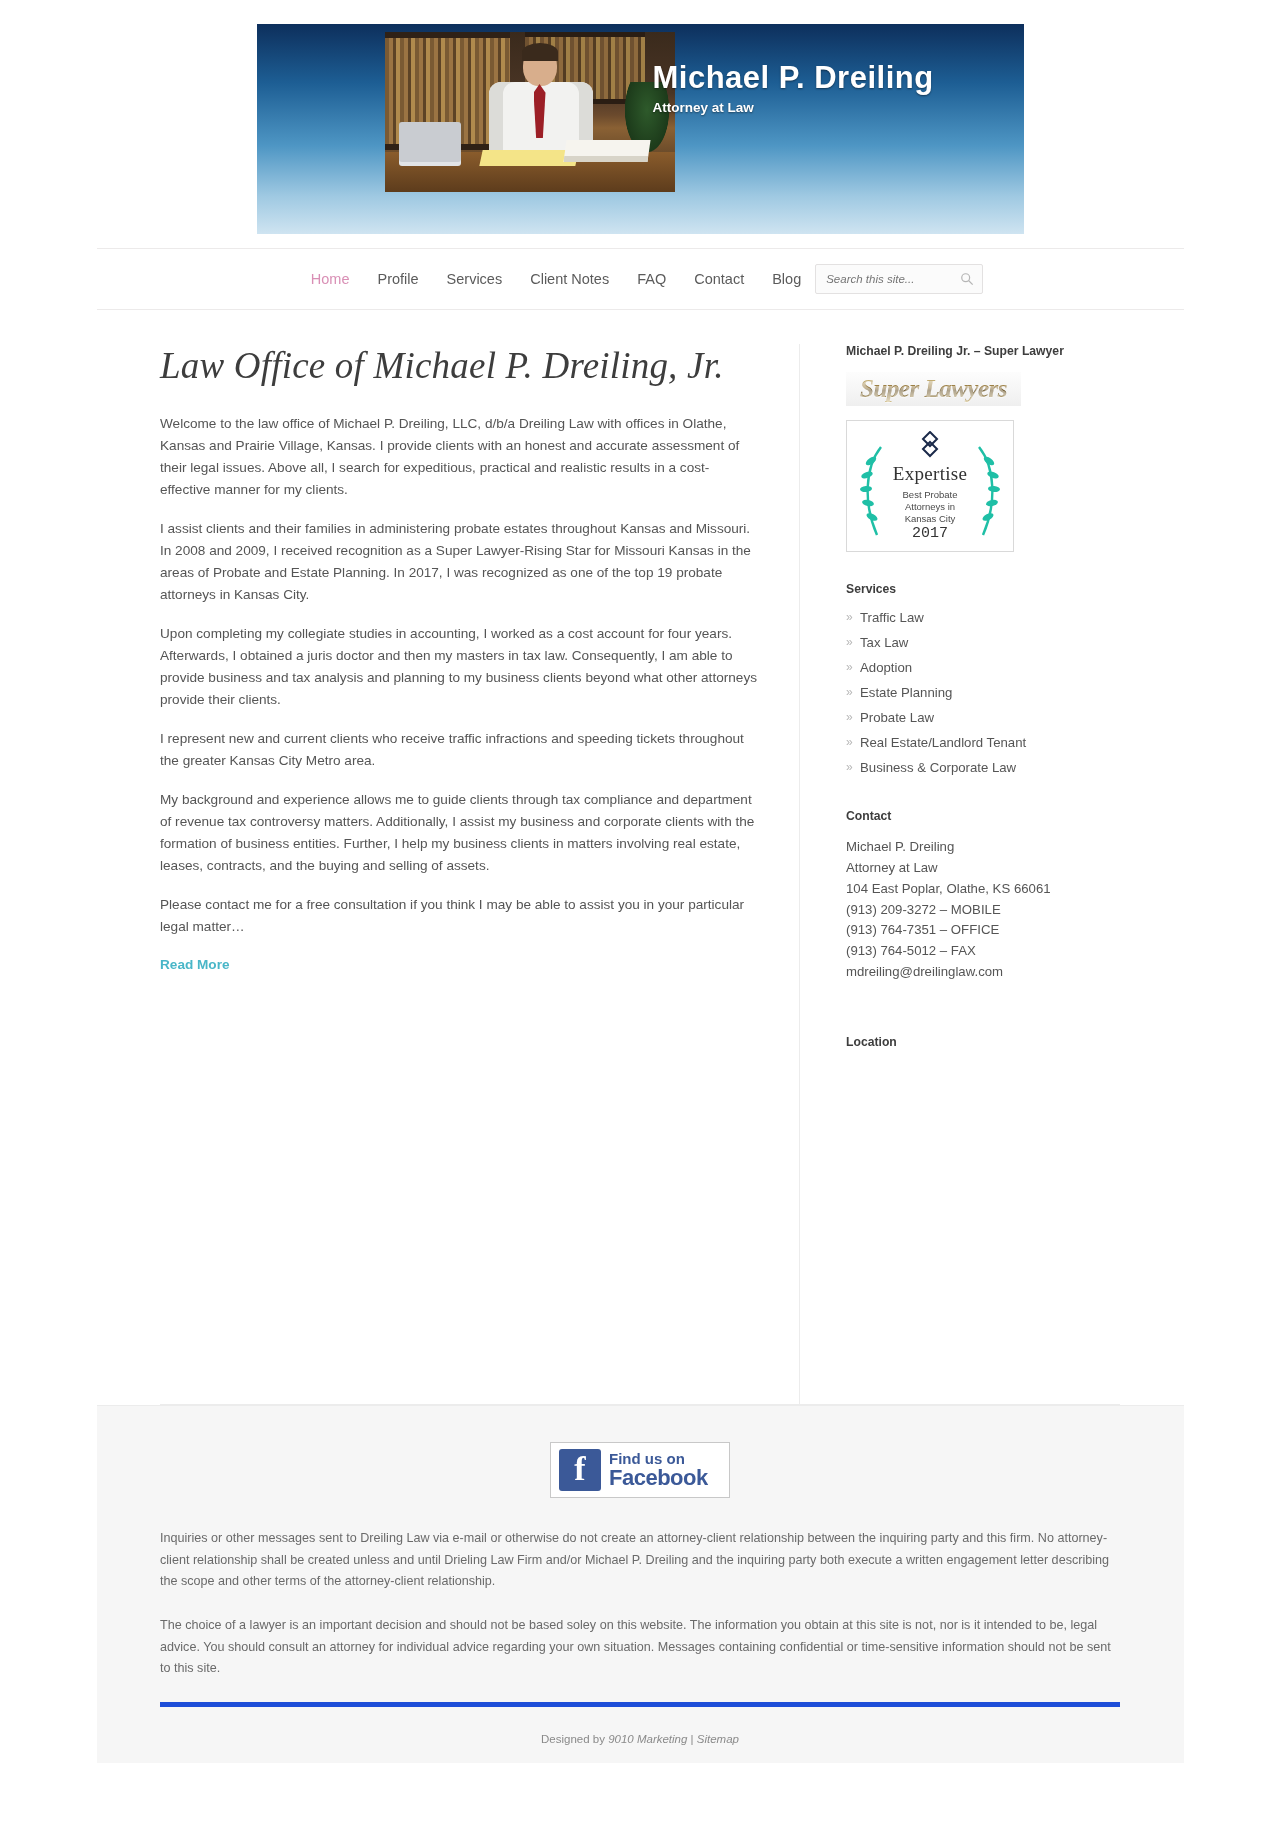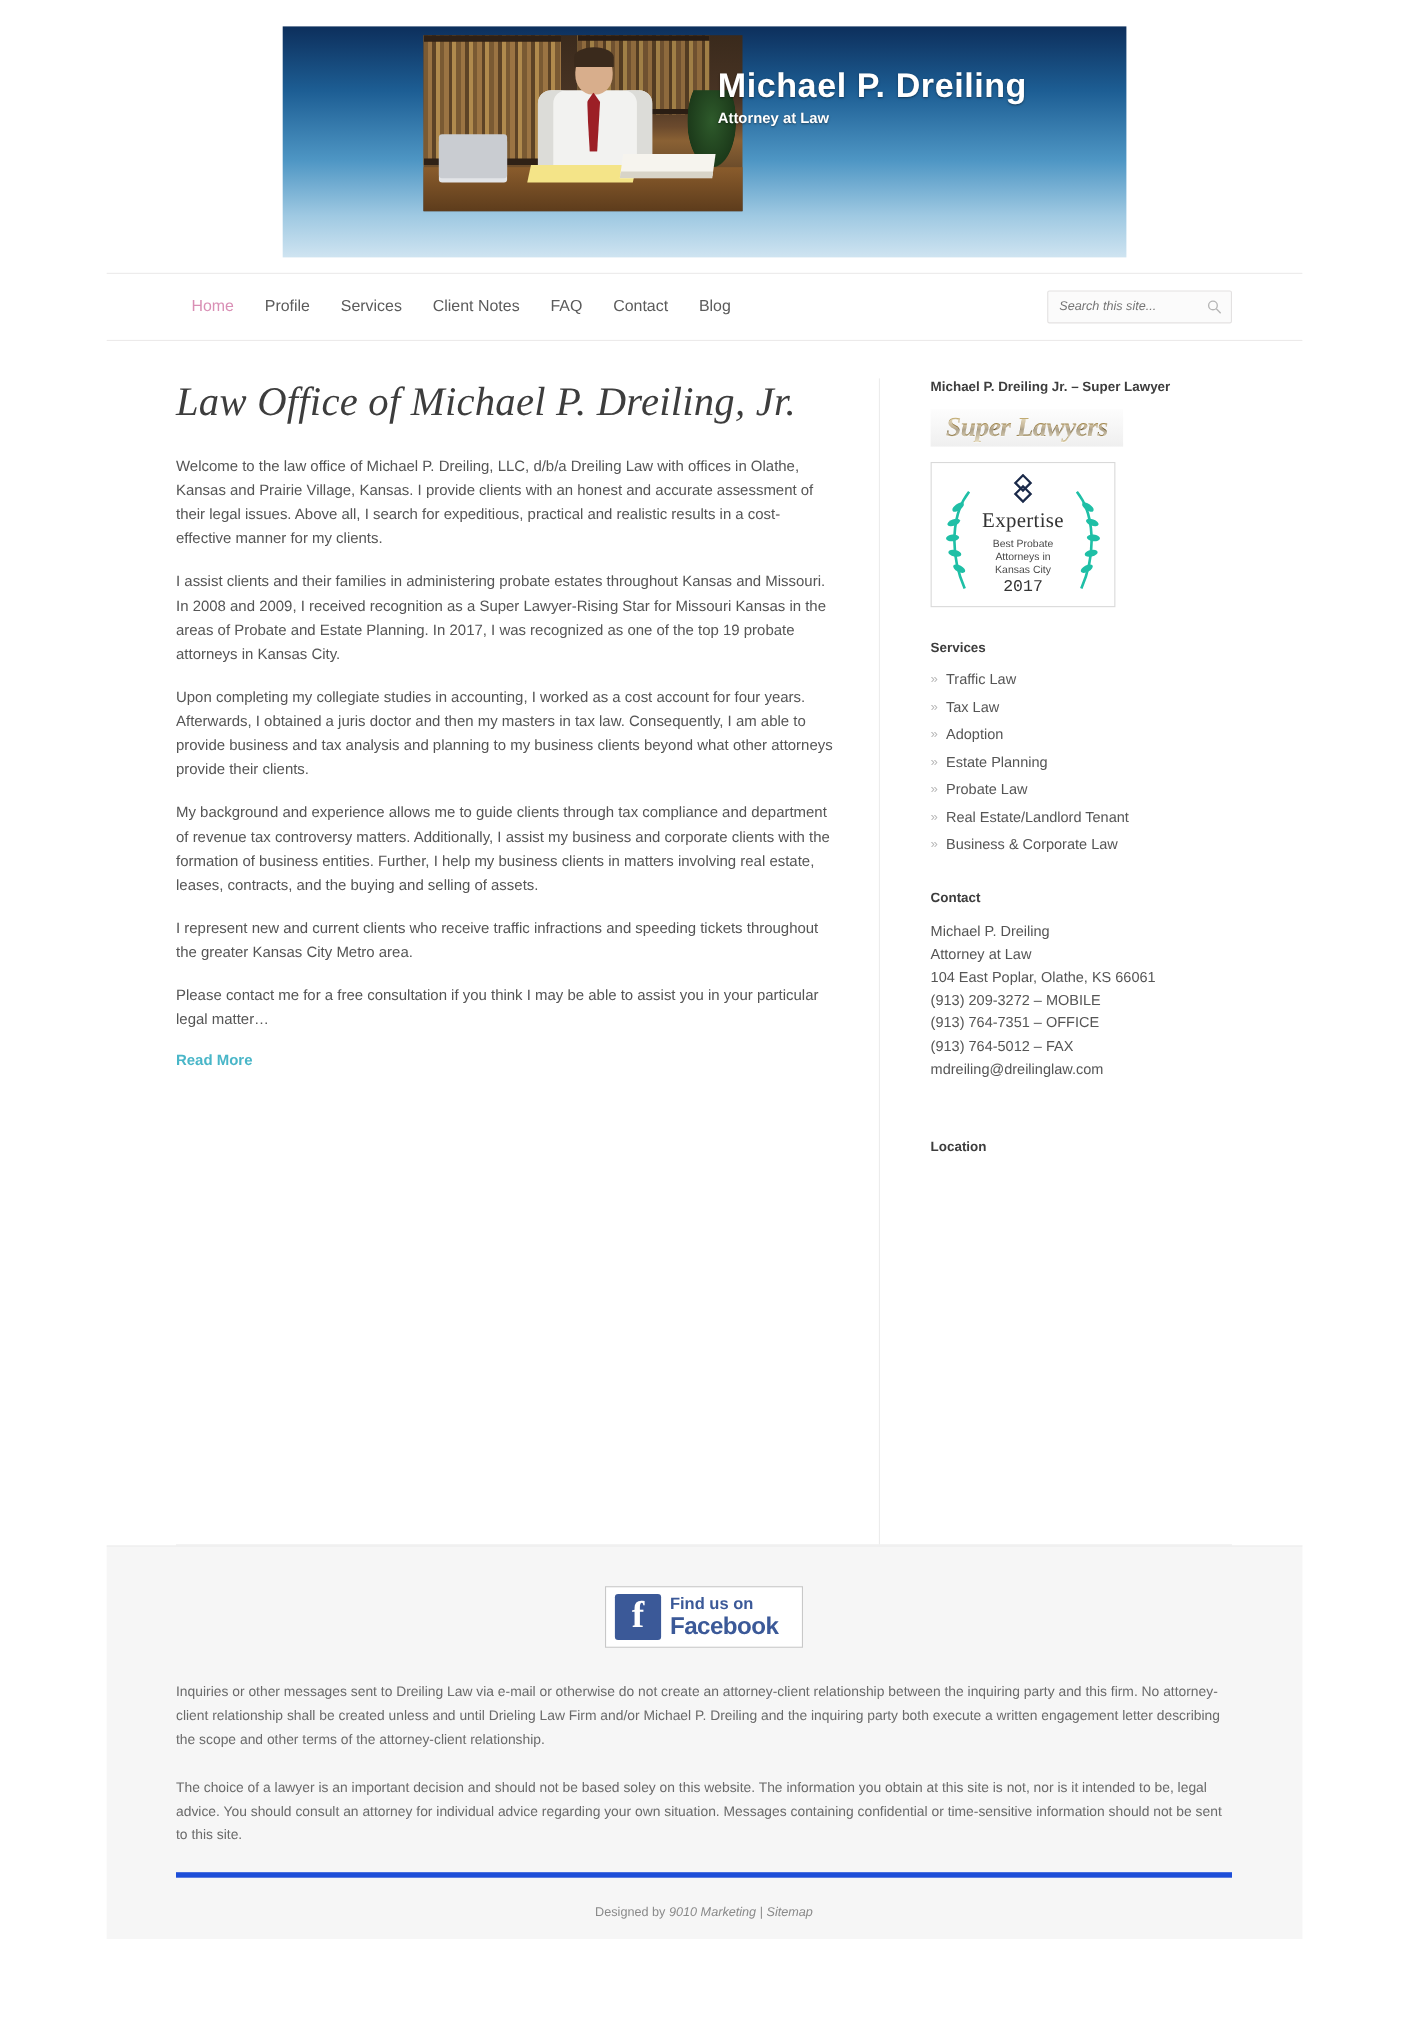--- a/index.html
+++ b/index.html
@@ -108,21 +108,21 @@
   
   .navbar {
     border-top: 1px solid #eceaea;
     border-bottom: 1px solid #eceaea;
     height: 62px;
     margin-top: 14px;
     background: #fff;
   }
   .nav-inner {
     width: 960px; margin: 0 auto; height: 100%;
-    display: flex; align-items: center; justify-content: space-between;
+    display: flex; align-items: center; justify-content: center;
   }
   .nav-links { display: flex; align-items: center; gap: 0; }
   .nav-links a {
     display: block;
     padding: 0 14px;
     font-size: 14.5px;
     color: #5b5b5b;
     text-decoration: none;
     line-height: 62px;
   }
@@ -357,22 +357,22 @@
     </div>
   </div>
 
   <div class="content">
 
     <div class="col-main">
       <h1 class="page-title">Law Office of Michael P. Dreiling, Jr.</h1>
       <p>Welcome to the law office of Michael P. Dreiling, LLC, d/b/a Dreiling Law with offices in Olathe, Kansas and Prairie Village, Kansas.  I provide clients with an honest and accurate assessment of their legal issues.  Above all, I search for expeditious, practical and realistic results in a cost-effective manner for my clients.</p>
       <p>I assist clients and their families in administering probate estates throughout Kansas and Missouri.  In 2008 and 2009, I received recognition as a Super Lawyer-Rising Star for Missouri Kansas in the areas of Probate and Estate Planning.  In 2017, I was recognized as one of the top 19 probate attorneys in Kansas City.</p>
       <p>Upon completing my collegiate studies in accounting, I worked as a cost account for four years.  Afterwards, I obtained a juris doctor and then my masters in tax law.  Consequently, I am able to provide business and tax analysis and planning to my business clients beyond what other attorneys provide their clients.</p>
+      <p>I represent new and current clients who receive traffic infractions and speeding tickets throughout the greater Kansas City Metro area.</p>
       <p>My background and experience allows me to guide clients through tax compliance and department of revenue tax controversy matters.  Additionally, I assist my business and corporate clients with the formation of business entities.  Further, I help my business clients in matters involving real estate, leases, contracts, and the buying and selling of assets.</p>
-      <p>I represent new and current clients who receive traffic infractions and speeding tickets throughout the greater Kansas City Metro area.</p>
       <p>Please contact me for a free consultation if you think I may be able to assist you in your particular legal matter…</p>
       <a href="#" class="readmore">Read More</a>
     </div>
 
     <div class="col-side">
 
       <div class="side-h">Michael P. Dreiling Jr. – Super Lawyer</div>
 
       <div class="badge-superlawyers">
         <span class="sl-text">Super Lawyers</span>

